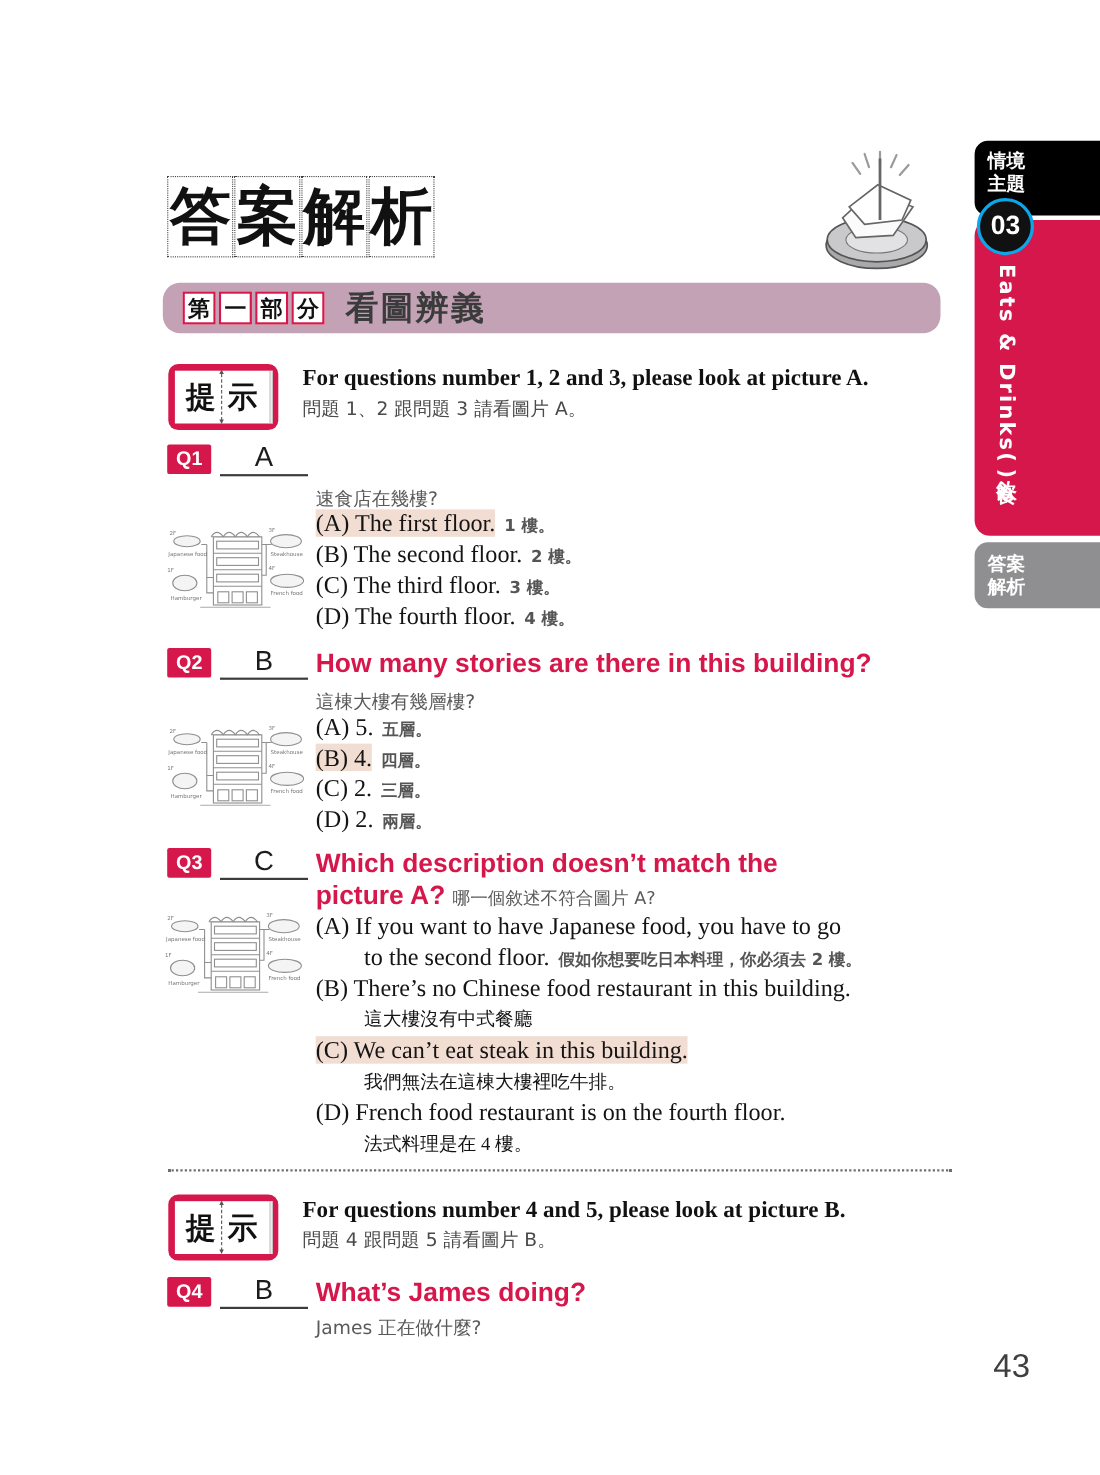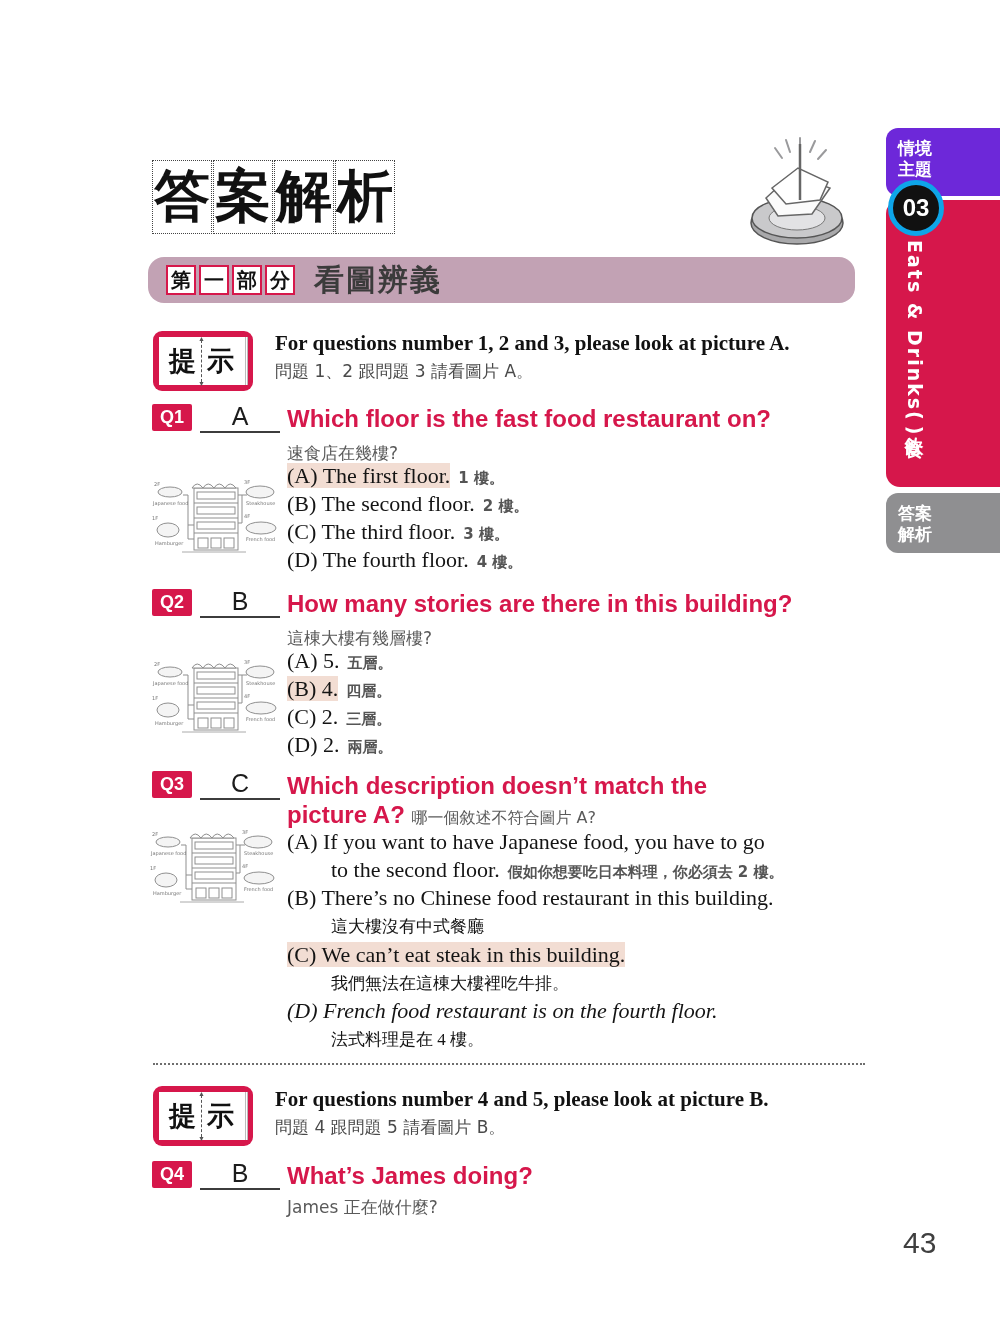--- a/index.html
+++ b/index.html
@@ -14,32 +14,32 @@
     width:58px;height:72px;border:1px dotted #444;margin-right:1px;
     display:flex;align-items:center;justify-content:center;
     font-size:56px;font-weight:bold;color:#111;
     font-family:"DejaVu Sans",sans-serif;
   }
   
   .plate-illu{position:absolute;left:742px;top:126px;}
   
   .side-topic{
     position:absolute;left:886px;top:128px;width:114px;height:68px;
-    background:#6d28d9;border-radius:12px 0 0 12px;
+    background:#000000;border-radius:12px 0 0 12px;
     color:#fff;font-weight:bold;font-size:17px;line-height:1.25;
     padding:10px 0 0 12px;box-sizing:border-box;
-    font-family:Liberation Sans, sans-serif;
+    font-family:Liberation Mono, monospace;
   }
   .side-theme{
     position:absolute;left:886px;top:200px;width:114px;height:287px;
     background:#d6174b;border-radius:14px 0 0 14px;
   }
   .side-circle{
     position:absolute;left:888px;top:180px;width:46px;height:46px;
-    background:#111;border:5px solid #0ea5e9;border-radius:50%;
+    background:#111;border:3px solid #0ea5e9;border-radius:50%;
     color:#fff;font-weight:bold;font-size:24px;
     display:flex;align-items:center;justify-content:center;z-index:3;
   }
   .side-theme-text{
     position:absolute;left:902px;top:240px;height:230px;
     writing-mode:vertical-rl;text-orientation:mixed;
     color:#fff;font-weight:bold;font-size:19px;letter-spacing:2px;
     font-family:"DejaVu Sans",sans-serif;white-space:nowrap;
   }
   .side-answer{
@@ -181,21 +181,20 @@
       <span class="hint-char">提</span>
       <span class="hint-dash"></span>
       <span class="hint-char">示</span>
     </div>
   </div>
   <div class="hint-en" style="top:331px;">For questions number 1, 2 and 3, please look at picture A.</div>
   <div class="hint-zh" style="top:360px;">問題 1、2 跟問題 3 請看圖片 A。</div>
 
   <div class="q-label" style="left:152px;top:404px;">Q1</div>
   <div class="answer-slot" style="left:200px;top:403px;">A</div>
-  <div class="q-question" style="top:404px;">Which floor is the fast food restaurant on?</div>
   <div class="q-zh" style="top:442px;">速食店在幾樓?</div>
   <div class="opt" style="top:463px;"><span class="hl">(A) The first floor.</span><span class="zh-suffix">1 樓。</span></div>
   <div class="opt" style="top:491px;"><span>(B) The second floor.</span><span class="zh-suffix">2 樓。</span></div>
   <div class="opt" style="top:519px;"><span>(C) The third floor.</span><span class="zh-suffix">3 樓。</span></div>
   <div class="opt" style="top:547px;"><span>(D) The fourth floor.</span><span class="zh-suffix">4 樓。</span></div>
 
   <div class="building" style="left:148px;top:472px;">
     <svg width="134" height="90" viewBox="0 0 134 90">
       <g stroke="#8f8f8f" fill="none" stroke-width="1">
         <rect x="46" y="16" width="44" height="62" fill="#fff"></rect>
@@ -277,21 +276,21 @@
   <div class="q-label" style="left:152px;top:771px;">Q3</div>
   <div class="answer-slot" style="left:200px;top:770px;">C</div>
   <div class="q-question" style="top:800px;"><span>picture A?</span>&nbsp;<span class="zh-inline">哪一個敘述不符合圖片 A?</span></div>
   <div class="q-question" style="top:771px;">Which description doesn’t match the</div>
   <div class="opt" style="top:829px;">(A) If you want to have Japanese food, you have to go</div>
   <div class="opt opt-cont" style="top:857px;"><span>to the second floor.</span><span class="zh-suffix">假如你想要吃日本料理，你必須去 2 樓。</span></div>
   <div class="opt" style="top:885px;">(B) There’s no Chinese food restaurant in this building.</div>
   <div class="opt opt-cont zh-inline" style="top:915px;font-size:17px;">這大樓沒有中式餐廳</div>
   <div class="opt" style="top:942px;"><span class="hl">(C) We can’t eat steak in this building.</span></div>
   <div class="opt opt-cont zh-inline" style="top:972px;font-size:17px;">我們無法在這棟大樓裡吃牛排。</div>
-  <div class="opt" style="top:998px;font-style:italic;">(D) French food restaurant is on the fourth floor.</div>
+  <div class="opt" style="top:998px;">(D) French food restaurant is on the fourth floor.</div>
   <div class="opt opt-cont zh-inline" style="top:1028px;font-size:17px;">法式料理是在 4 樓。</div>
 
   <div class="building" style="left:146px;top:822px;">
     <svg width="134" height="90" viewBox="0 0 134 90">
       <g stroke="#8f8f8f" fill="none" stroke-width="1">
         <rect x="46" y="16" width="44" height="62" fill="#fff"></rect>
         <path d="M44,16 q5,-8 11,0 q5,-8 11,0 q5,-8 11,0 q5,-8 11,0 l-44,0" fill="#fff"></path>
         <line x1="46" y1="31" x2="90" y2="31"></line>
           <line x1="46" y1="46" x2="90" y2="46"></line>
           <line x1="46" y1="61" x2="90" y2="61"></line>

